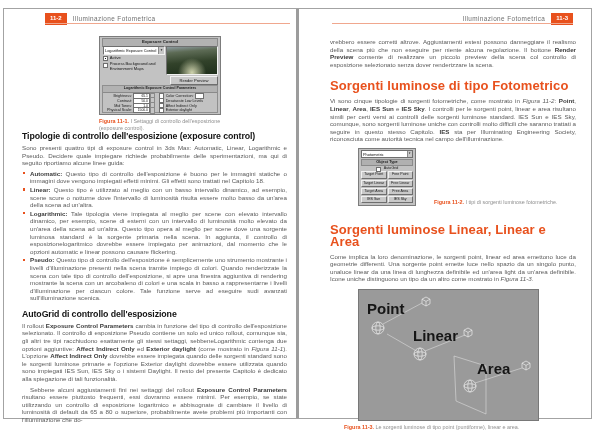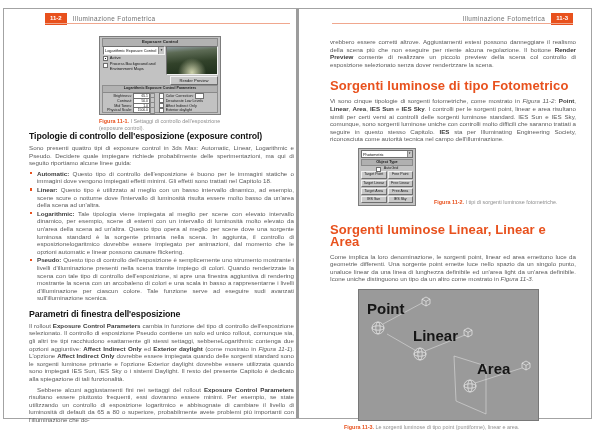--- a/index.html
+++ b/index.html
@@ -19,21 +19,21 @@
          padding:1px 5px 1.5px;vertical-align:middle;}
   .runtitle{color:#6f6f6f;letter-spacing:.4px;vertical-align:middle;}
   .runhead.lh .runtitle{margin-left:6px;}
   .runhead.rh .runtitle{margin-right:6px;}
   .rule{position:absolute;top:14px;height:1px;background:#f0a78e;}
   .rule.lh{left:41px;right:6px;}
   .rule.rh{left:33px;right:18px;}
 
   
   .content{position:absolute;font-size:6.2px;line-height:7.6px;}
-  .content.lc{left:25px;top:122px;width:265px;}
+  .content.lc{left:18px;top:122px;width:265px;}
   .content.rc{left:31px;top:29px;width:246px;}
   .content p{margin:0 0 3px;text-align:justify;}
   p.indent{text-indent:8px;}
   h2,h3{font-family:"Liberation Sans",sans-serif;}
   h3{font-size:8.8px;line-height:10px;margin:0 0 3px;color:#141414;letter-spacing:-.1px;}
   h3.h2nd{margin-top:7px;}
   h2{font-size:13px;line-height:12px;margin:12px 0 5px;color:#e8511d;letter-spacing:.1px;}
   ul{margin:1px 0 4px;padding-left:8px;list-style:none;}
   li{position:relative;margin:0 0 1px;text-align:justify;}
   li::before{content:"";position:absolute;left:-7px;top:2.2px;width:2.4px;height:2.4px;background:#e8511d;}
@@ -188,21 +188,21 @@
 
     <div class="content lc">
       <h3>Tipologie di controllo dell'esposizione (exposure control)</h3>
       <p>Sono presenti quattro tipi di exposure control in 3ds Max: Automatic, Linear, Logarithmic e Pseudo. Decidere quale impiegare richiede probabilmente delle sperimentazioni, ma qui di seguito riportiamo alcune linee guida:</p>
       <ul>
         <li><b class="term">Automatic:</b> <span>Questo tipo di controllo dell'esposizione è buono per le immagini statiche o immagini dove vengono impiegati effetti minimi. Gli effetti sono trattati nel Capitolo 18.</span></li>
         <li><b class="term">Linear:</b> <span>Questo tipo è utilizzato al meglio con un basso intervallo dinamico, ad esempio, scene scure o notturne dove l'intervallo di luminosità risulta essere molto basso da un'area della scena ad un'altra.</span></li>
         <li><b class="term">Logarithmic:</b> <span>Tale tipologia viene impiegata al meglio per scene con elevato intervallo dinamico, per esempio, scene di esterni con un intervallo di luminosità molto elevato da un'area della scena ad un'altra. Questo tipo opera al meglio per scene dove una sorgente luminosa standard è la sorgente primaria nella scena. In aggiunta, il controllo di esposizionelogaritmico dovrebbe essere impiegato per animazioni, dal momento che le opzioni automatic e linear possono causare flickering.</span></li>
         <li><b class="term">Pseudo:</b> <span>Questo tipo di controllo dell'esposizione è semplicemente uno strumento mostrante i livelli d'illuminazione presenti nella scena tramite impiego di colori. Quando renderizzate la scena con tale tipo di controllo dell'esposizione, si apre una finestra aggiuntiva di rendering mostrante la scena con un arcobaleno di colori e una scala in basso a rappresentarne i livelli d'illuminazione per ciascun colore. Tale funzione serve ad eseguire sudi avanzati sull'illuminazione scenica.</span></li>
       </ul>
-      <h3 class="h2nd">Parametri di finestra dell'esposizione</h3>
+      <h3 class="h2nd">AutoGrid di controllo dell'esposizione</h3>
       <p><span>Il rollout </span><span class="b">Exposure Control Parameters</span><span> cambia in funzione del tipo di controllo dell'esposizione selezionato. Il controllo di esposizione Pseudo contiene un solo ed unico rollout, comunque sia, gli altri tre tipi racchiudono esattamente gli stessi settaggi, sebbeneLogarithmic contenga due opzioni aggiuntive: </span><span class="b">Affect Indirect Only</span><span> ed </span><span class="b">Exterior daylight</span><span> (come mostrato in </span><span class="i">Figura 11-1</span><span>). L'opzione </span><span class="b">Affect Indirect Only</span><span> dovrebbe essere impiegata quando delle sorgenti standard sono le sorgenti luminose primarie e l'opzione Exterior daylight dovrebbe essere utilizzata quando sono impiegati IES Sun, IES Sky o i sistemi Daylight. Il resto del presente Capitolo è dedicato alla spiegazione di tali funzionalità.</span></p>
       <p class="indent"><span>Sebbene alcuni aggiustamenti fini nei settaggi del rollout </span><span class="b">Exposure Control Parameters</span><span> risultano essere piuttosto frequenti, essi dovranno essere minimi. Per esempio, se state utilizzando un controllo di esposizione logaritmico e abbisognate di cambiare il livello di luminosità di default da 65 a 80 o superiore, probabilmente avete problemi più importanti con l'illuminazione che do-</span></p>
     </div>
   </section>
 
   <section class="page right">
     <div class="runhead rh">
       <span class="runtitle">Illuminazione Fotometrica</span><span class="badge">11-3</span>
     </div>
     <div class="rule rh"></div>

